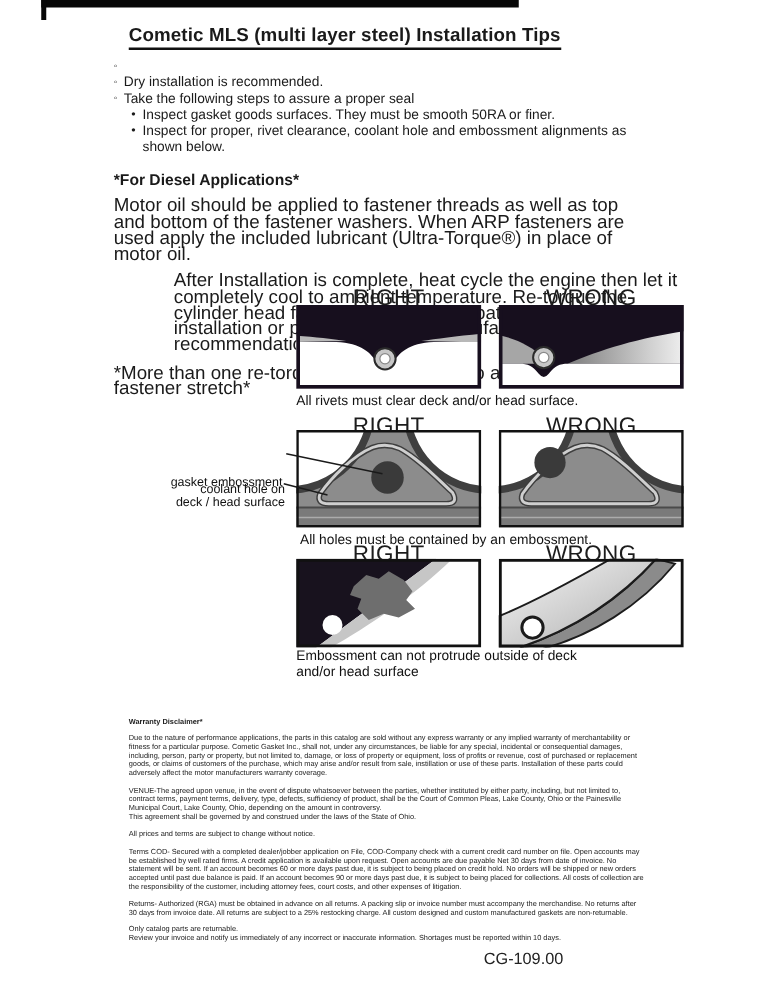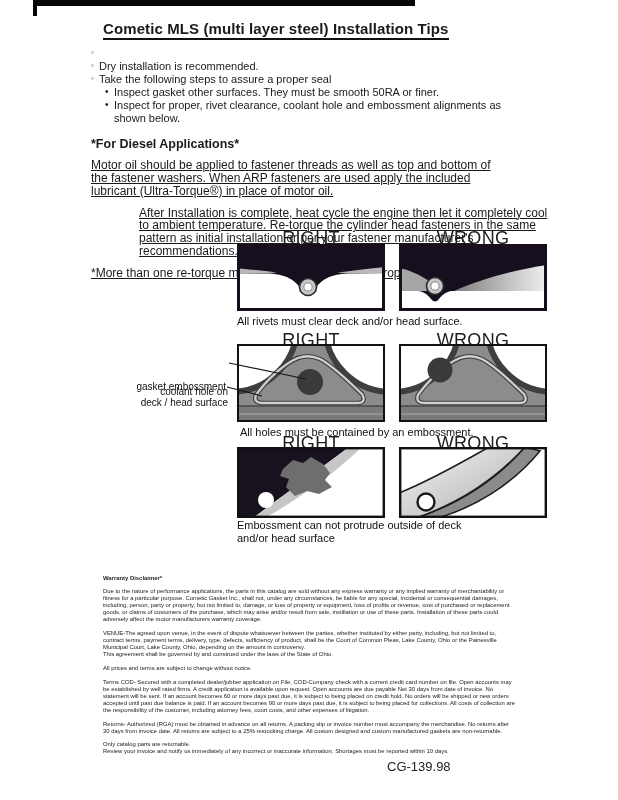--- a/index.html
+++ b/index.html
@@ -15,21 +15,21 @@
   
   .content{position:absolute;left:91px;top:20px;width:420px;}
   .title{font-size:15px;font-weight:bold;margin:0 0 7px 12px;width:fit-content;
          border-bottom:2px solid #111;padding-bottom:1px;letter-spacing:.1px;}
   .bullets{font-size:11px;line-height:12.9px;}
   .b-row{display:flex;}
   .b-mark{width:8px;flex:0 0 8px;font-size:8px;line-height:12.9px;color:#1a1a1a;}
   .sb-row{display:flex;margin-left:14px;}
   .sb-mark{width:9px;flex:0 0 9px;font-size:10px;line-height:12.9px;}
   .h2{font-size:12.5px;font-weight:bold;margin:13px 0 0 0;}
-  .para{font-size:12px;line-height:12.7px;margin:8px 0 0 0;width:418px;text-decoration:underline;}
+  .para{font-size:15px;line-height:12.7px;margin:8px 0 0 0;width:418px;}
   .para.p2{margin-top:9px;margin-left:48px;}
   .para.p3{margin-top:10px;}
 
   
   .dg-label{position:absolute;width:148px;text-align:center;font-size:18px;color:#1c1c1c;letter-spacing:.3px;}
   .dg-box{position:absolute;width:148px;}
   .dg-box svg{display:block;}
   .caption{position:absolute;font-size:11px;line-height:12.5px;color:#111;}
   .side-label{position:absolute;font-size:10px;line-height:11px;text-align:right;color:#111;}
   .leader-svg{position:absolute;left:105px;top:340px;width:212px;height:70px;}
@@ -59,21 +59,21 @@
       <div class="b-row">
         <span class="b-mark">◦</span>
         <span>Dry installation is recommended.</span>
       </div>
       <div class="b-row">
         <span class="b-mark">◦</span>
         <span>Take the following steps to assure a proper seal</span>
       </div>
       <div class="sb-row">
         <span class="sb-mark">•</span>
-        <span>Inspect gasket other surfaces. They must be smooth 50RA or finer.</span>
+        <span>Inspect gasket goods surfaces. They must be smooth 50RA or finer.</span>
       </div>
       <div class="sb-row">
         <span class="sb-mark">•</span>
         <span>Inspect for proper, rivet clearance, coolant hole and embossment alignments as shown below.</span>
       </div>
     </div>
 
     <div class="h2">*For Diesel Applications*</div>
     <div class="para">Motor oil should be applied to fastener threads as well as top and bottom of the fastener washers. When ARP fasteners are used apply the included lubricant (Ultra-Torque®) in place of motor oil.</div>
     <div class="para p2">After Installation is complete, heat cycle the engine then let it completely cool to ambient temperature. Re-torque the cylinder head fasteners in the same pattern as initial installation or per your fastener manufacturer's recommendations.</div>
@@ -202,15 +202,15 @@
     <p>Due to the nature of performance applications, the parts in this catalog are sold without any express warranty or any implied warranty of merchantability or fitness for a particular purpose. Cometic Gasket Inc., shall not, under any circumstances, be liable for any special, incidental or consequential damages, including, person, party or property, but not limited to, damage, or loss of property or equipment, loss of profits or revenue, cost of purchased or replacement goods, or claims of customers of the purchase, which may arise and/or result from sale, instillation or use of these parts. Installation of these parts could adversely affect the motor manufacturers warranty coverage.</p>
     <p class="tight">VENUE-The agreed upon venue, in the event of dispute whatsoever between the parties, whether instituted by either party, including, but not limited to, contract terms, payment terms, delivery, type, defects, sufficiency of product, shall be the Court of Common Pleas, Lake County, Ohio or the Painesville Municipal Court, Lake County, Ohio, depending on the amount in controversy.</p>
     <p>This agreement shall be governed by and construed under the laws of the State of Ohio.</p>
     <p>All prices and terms are subject to change without notice.</p>
     <p>Terms COD- Secured with a completed dealer/jobber application on File, COD-Company check with a current credit card number on file. Open accounts may be established by well rated firms. A credit application is available upon request. Open accounts are due payable Net 30 days from date of invoice. No statement will be sent. If an account becomes 60 or more days past due, it is subject to being placed on credit hold. No orders will be shipped or new orders accepted until past due balance is paid. If an account becomes 90 or more days past due, it is subject to being placed for collections. All costs of collection are the responsibility of the customer, including attorney fees, court costs, and other expenses of litigation.</p>
     <p>Returns- Authorized (RGA) must be obtained in advance on all returns. A packing slip or invoice number must accompany the merchandise. No returns after 30 days from invoice date. All returns are subject to a 25% restocking charge. All custom designed and custom manufactured gaskets are non-returnable.</p>
     <p class="tight">Only catalog parts are returnable.</p>
     <p>Review your invoice and notify us immediately of any incorrect or inaccurate information. Shortages must be reported within 10 days.</p>
   </div>
 
-  <div class="footer-code">CG-139.98</div>
+  <div class="footer-code">CG-109.00</div>
 
 </div>
 
 </body></html>

